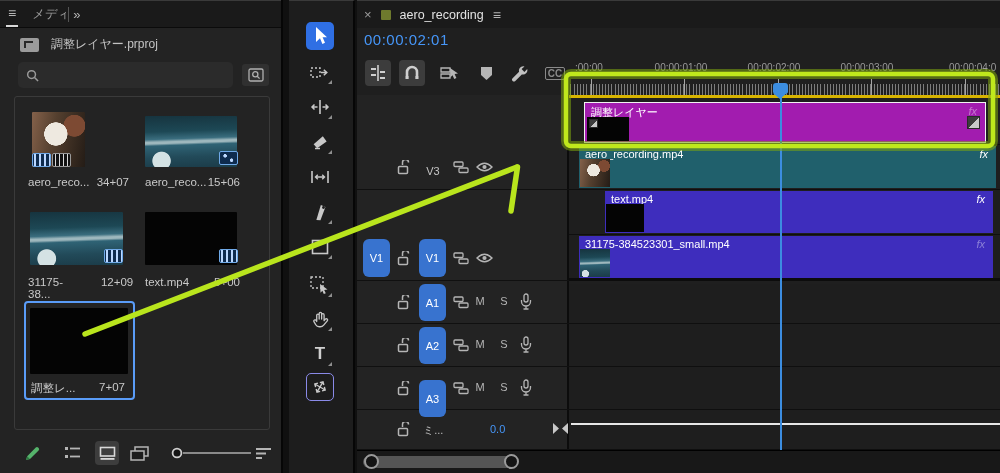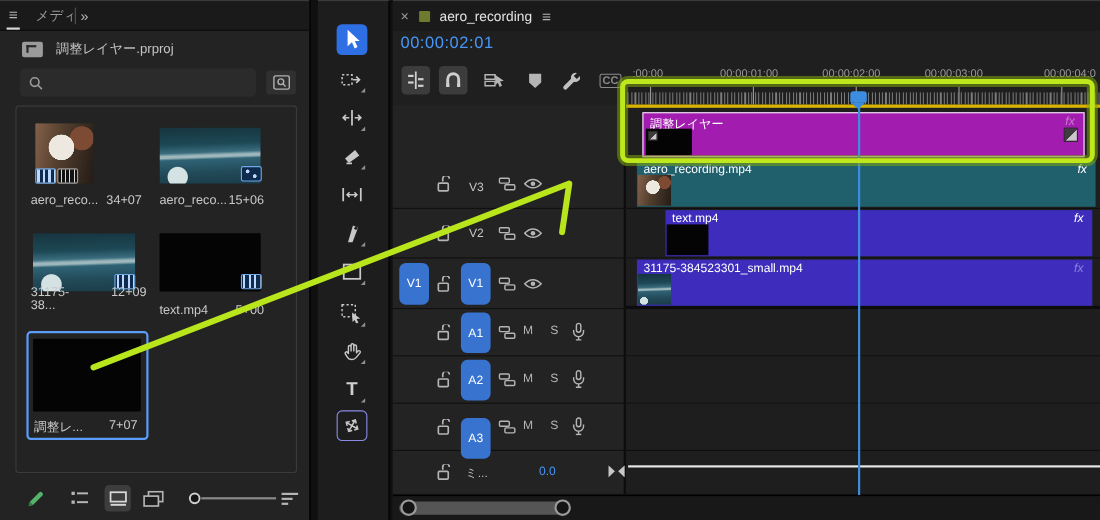--- a/index.html
+++ b/index.html
@@ -161,21 +161,21 @@
 
     <div class="thumb thumb-ocean" style="left:145px; top:116px; width:92px; height:51px;"></div>
     <div class="badge badge-seq" style="left:219px; top:151px;"></div>
     <div class="item-label" style="left:145px; top:176px; width:95px;">
       <span>aero_reco...</span>
       <span>15+06</span>
     </div>
 
     <div class="thumb thumb-ocean" style="left:30px; top:212px; width:93px; height:53px;"></div>
     <div class="badge badge-film" style="left:104px; top:249px;"></div>
-    <div class="item-label" style="left:28px; top:260px; width:97px;gap:38px;">
+    <div class="item-label" style="left:28px; top:276px; width:97px;gap:38px;">
       <span>31175-38...</span>
       <span>12+09</span>
     </div>
 
     <div class="thumb thumb-black" style="left:145px; top:212px; width:92px; height:53px;"></div>
     <div class="badge badge-film" style="left:219px; top:249px;"></div>
     <div class="item-label" style="left:145px; top:276px; width:95px;">
       <span>text.mp4</span>
       <span>5+00</span>
     </div>
@@ -360,35 +360,20 @@
       <svg class="sync" style="top:15px;" width="17" height="15" viewBox="0 0 17 15">
           <rect x="1" y="2" width="9" height="4.5" rx="1" fill="none" stroke="#b5b5b5" stroke-width="1.3"></rect>
           <rect x="6" y="8" width="9" height="4.5" rx="1" fill="none" stroke="#b5b5b5" stroke-width="1.3"></rect>
         </svg>
       <svg class="eye" style="top:16px;" width="17" height="12" viewBox="0 0 17 12">
           <path d="M1 6 Q8.5 -1.5 16 6 Q8.5 13.5 1 6 Z" fill="none" stroke="#b5b5b5" stroke-width="1.4"></path>
           <circle cx="8.5" cy="6" r="2.1" fill="#b5b5b5"></circle>
         </svg>
     </div>
 
-    <div class="h-row" style="top:190px; height:45px;">
-      <svg class="lock" style="top:15px;" width="13" height="15" viewBox="0 0 13 15">
-          <rect x="1.5" y="6.5" width="9" height="7" rx="1" fill="none" stroke="#b5b5b5" stroke-width="1.5"></rect>
-          <path d="M4 6.5 V4 a3 3 0 0 1 6 0" fill="none" stroke="#b5b5b5" stroke-width="1.5" transform="translate(1.5 -1.5)"></path>
-        </svg>
-      <span class="trk-lbl" style="top:16px;">V2</span>
-      <svg class="sync" style="top:15px;" width="17" height="15" viewBox="0 0 17 15">
-          <rect x="1" y="2" width="9" height="4.5" rx="1" fill="none" stroke="#b5b5b5" stroke-width="1.3"></rect>
-          <rect x="6" y="8" width="9" height="4.5" rx="1" fill="none" stroke="#b5b5b5" stroke-width="1.3"></rect>
-        </svg>
-      <svg class="eye" style="top:16px;" width="17" height="12" viewBox="0 0 17 12">
-          <path d="M1 6 Q8.5 -1.5 16 6 Q8.5 13.5 1 6 Z" fill="none" stroke="#b5b5b5" stroke-width="1.4"></path>
-          <circle cx="8.5" cy="6" r="2.1" fill="#b5b5b5"></circle>
-        </svg>
-    </div>
 
     <div class="h-row" style="top:235px; height:46px;">
       <button class="src-btn" style="top:4px; height:38px;">V1</button>
       <svg class="lock" style="top:16px;" width="13" height="15" viewBox="0 0 13 15">
           <rect x="1.5" y="6.5" width="9" height="7" rx="1" fill="none" stroke="#b5b5b5" stroke-width="1.5"></rect>
           <path d="M4 6.5 V4 a3 3 0 0 1 6 0" fill="none" stroke="#b5b5b5" stroke-width="1.5" transform="translate(1.5 -1.5)"></path>
         </svg>
       <button class="trk-btn" style="top:4px; height:38px;">V1</button>
       <svg class="sync" style="top:16px;" width="17" height="15" viewBox="0 0 17 15">
           <rect x="1" y="2" width="9" height="4.5" rx="1" fill="none" stroke="#b5b5b5" stroke-width="1.3"></rect>

